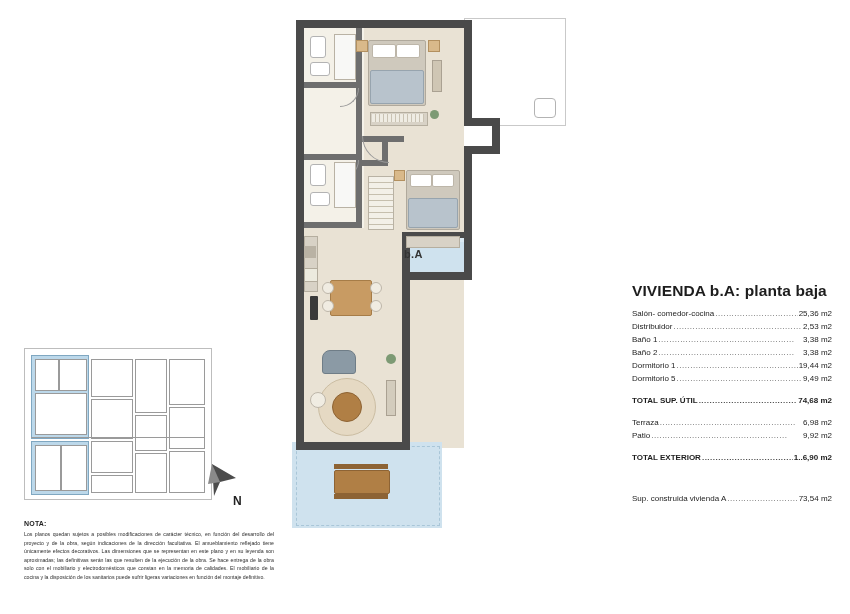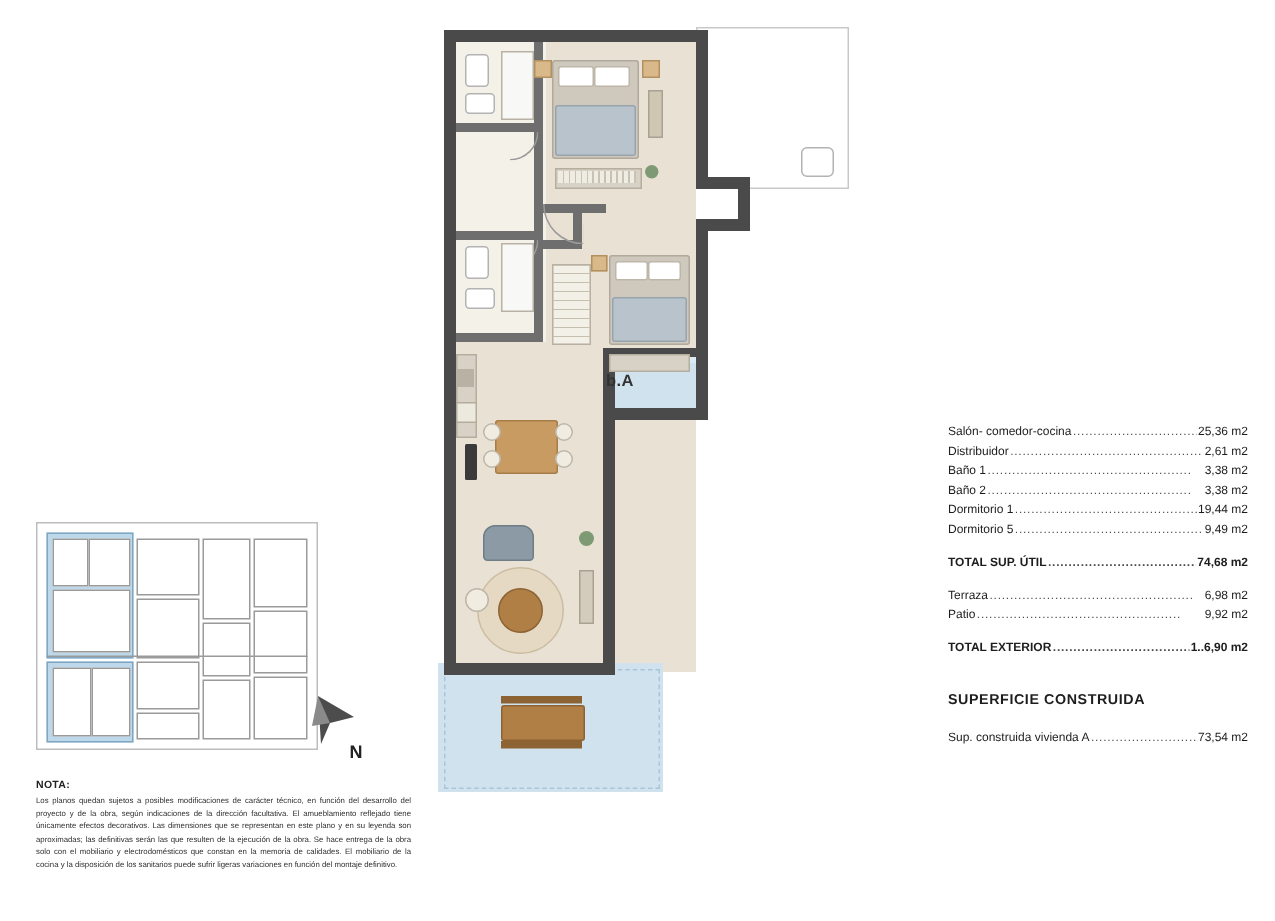--- a/index.html
+++ b/index.html
@@ -205,31 +205,32 @@
     </svg>
     <div class="nlabel">N</div>
   </div>
 
   <div class="note">
     <div class="note-title">NOTA:</div>
     <div class="note-body">Los planos quedan sujetos a posibles modificaciones de carácter técnico, en función del desarrollo del proyecto y de la obra, según indicaciones de la dirección facultativa. El amueblamiento reflejado tiene únicamente efectos decorativos. Las dimensiones que se representan en este plano y en su leyenda son aproximadas; las definitivas serán las que resulten de la ejecución de la obra. Se hace entrega de la obra solo con el mobiliario y electrodomésticos que constan en la memoria de calidades. El mobiliario de la cocina y la disposición de los sanitarios puede sufrir ligeras variaciones en función del montaje definitivo.</div>
   </div>
 
   <div class="panel">
+    <h1>VIVIENDA b.A: planta baja</h1>
 
     <div>
       <div class="row">
         <span class="nm">Salón- comedor-cocina</span>
         <span class="dots">..................................................</span>
         <span class="val">25,36 m2</span>
       </div>
       <div class="row">
         <span class="nm">Distribuidor</span>
         <span class="dots">..................................................</span>
-        <span class="val">2,61 m2</span>
+        <span class="val">2,53 m2</span>
       </div>
       <div class="row">
         <span class="nm">Baño 1</span>
         <span class="dots">..................................................</span>
         <span class="val">3,38 m2</span>
       </div>
       <div class="row">
         <span class="nm">Baño 2</span>
         <span class="dots">..................................................</span>
         <span class="val">3,38 m2</span>
@@ -270,21 +271,20 @@
     <div class="gap"></div>
 
     <div class="row total">
       <span class="nm">TOTAL EXTERIOR</span>
       <span class="dots">..................................................</span>
       <span class="val">1..6,90 m2</span>
     </div>
 
     <div style="height:22px;"></div>
 
-    <h2>SUPERFICIE CONSTRUIDA</h2>
 
     <div class="gap-sm"></div>
 
     <div class="row">
       <span class="nm">Sup. construida vivienda A</span>
       <span class="dots">..................................................</span>
       <span class="val">73,54 m2</span>
     </div>
   </div>
 

